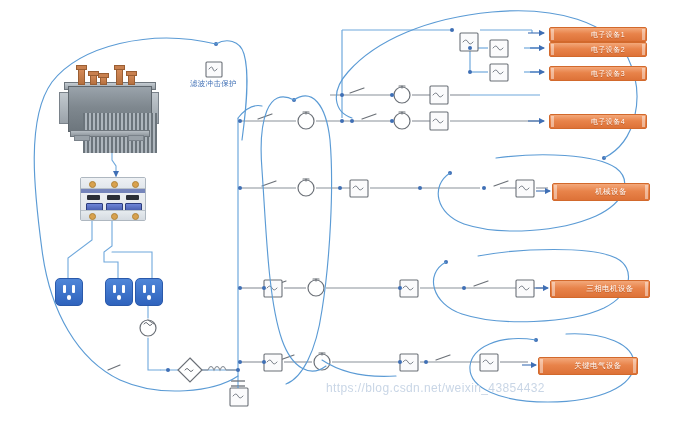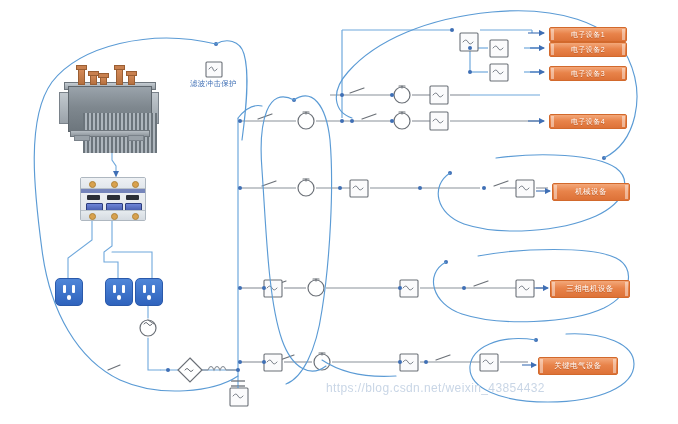--- a/index.html
+++ b/index.html
@@ -64,20 +64,21 @@
   .outlet .rd{position:absolute;left:11px;bottom:5px;width:4px;height:5px;background:#fff;border-radius:2px;}
 
   
   .load{
     position:absolute;height:13px;border-radius:2px;
     background:linear-gradient(180deg,#f3a87a 0%,#e8834a 45%,#dd7238 100%);
     border:1px solid #d2692c;
     color:#ffffff;font-size:7px;line-height:13px;text-align:center;
     letter-spacing:.4px;white-space:nowrap;overflow:hidden;
     text-shadow:0 1px 0 rgba(160,70,20,.55);
+    padding-left:20px;
   }
   .load.big{height:16px;line-height:16px;font-size:7.5px;}
   .load::before,.load::after{content:"";position:absolute;top:1px;bottom:1px;width:3px;
     background:rgba(255,255,255,.45);}
   .load::before{left:1px;} .load::after{right:1px;}
 
   
   .spdlabel{position:absolute;color:#3f6fb5;font-size:7.5px;white-space:nowrap;letter-spacing:.3px;text-align:right;}
   .wm{position:absolute;color:#c9d6e6;font-size:12px;white-space:nowrap;
       letter-spacing:.4px;font-family:"Liberation Sans",sans-serif;}

